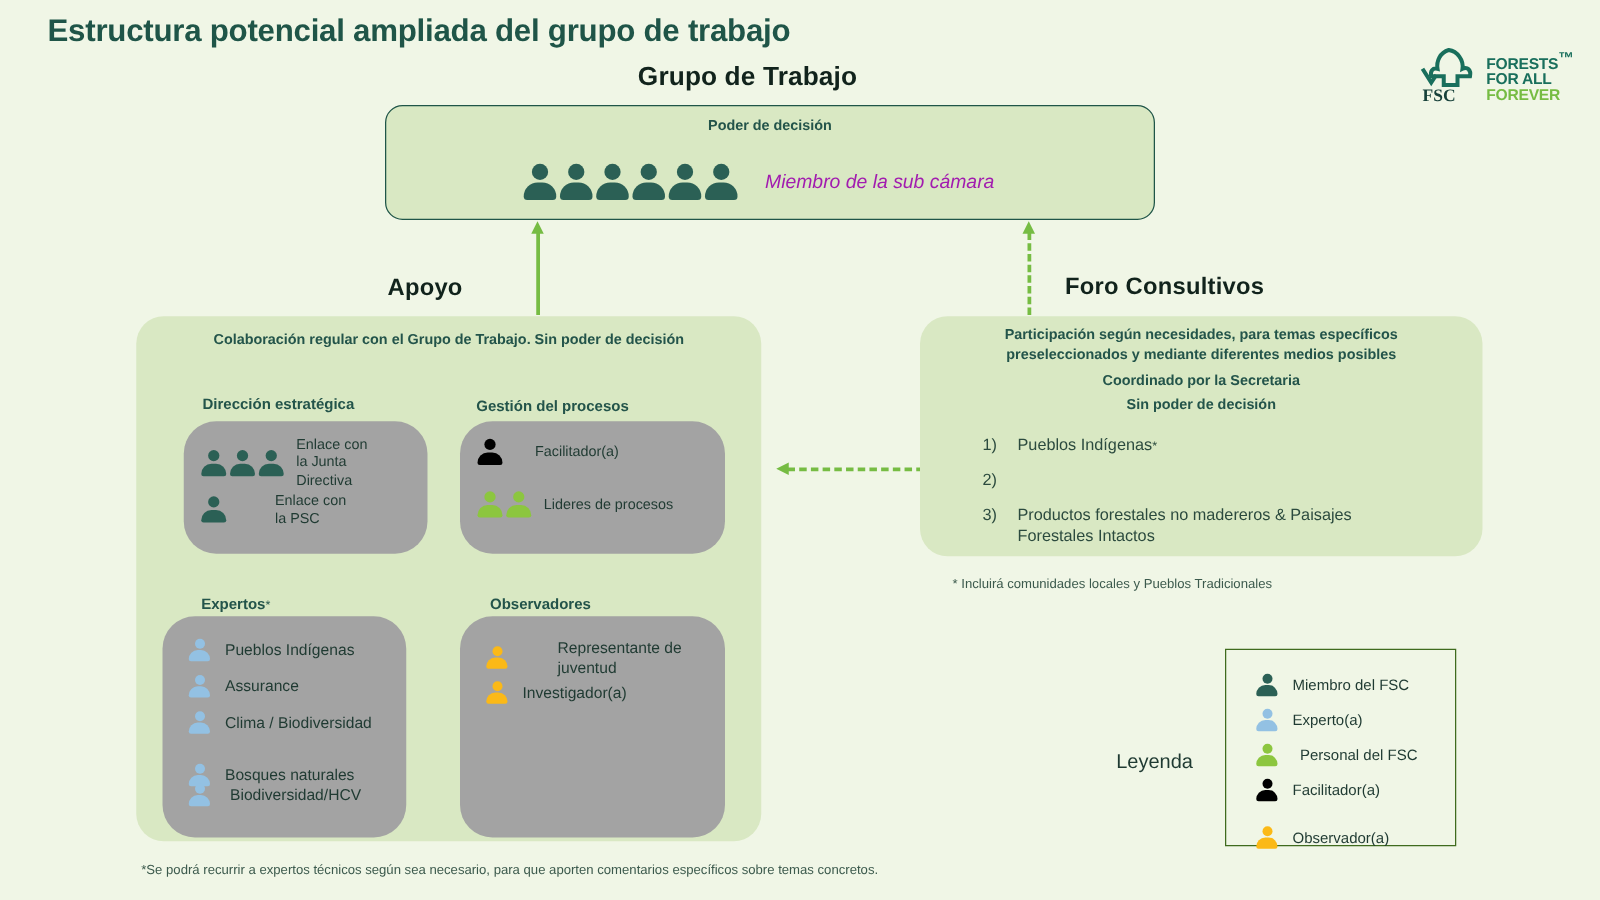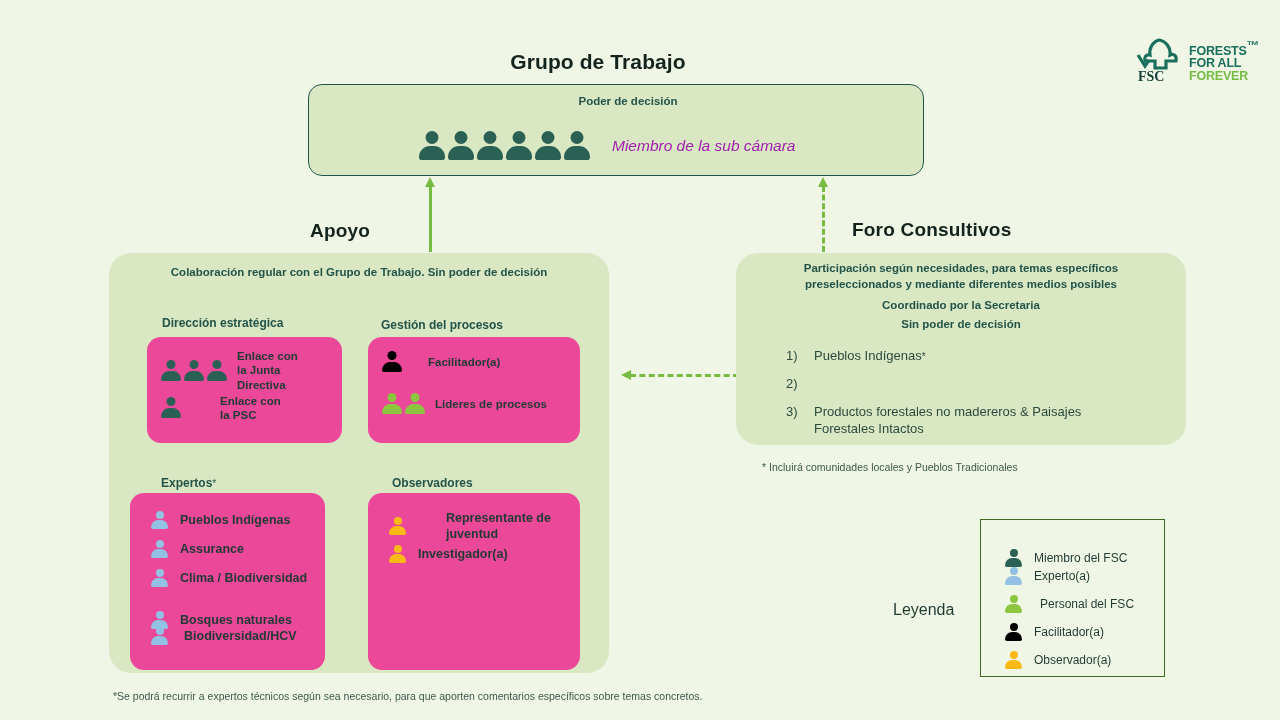--- a/index.html
+++ b/index.html
@@ -91,21 +91,20 @@
   }
   .gdt-caption {
     position: absolute;
     top: 10px;
     left: 0;
     width: 100%;
     text-align: center;
     font-size: 11.5px;
     font-weight: bold;
     color: #23544a;
-    padding-left: 12px;
   }
   .gdt-row {
     position: absolute;
     top: 46px;
     left: 110px;
     display: flex;
     align-items: center;
   }
   .gdt-people {
     display: flex;
@@ -189,24 +188,23 @@
   }
   .panel-caption {
     font-size: 11.5px;
     font-weight: bold;
     color: #23544a;
     text-align: center;
     line-height: 1.35;
   }
   .subbox {
     position: absolute;
-    background: #ec4899;
-    border-radius: 14px;
+    background: #a3a3a3;
+    border-radius: 26px;
     box-sizing: border-box;
-    font-weight: bold;
   }
   .sub-heading {
     position: absolute;
     font-size: 12px;
     font-weight: bold;
     color: #23544a;
     white-space: nowrap;
   }
   .sub-heading .ast {
     font-weight: normal;
@@ -322,20 +320,21 @@
     gap: 12px;
     left: 24px;
   }
   .legend-item .role-label { font-size: 12px; }
 </style>
 </head>
 <body>
 
 <div class="stage">
 
+  <div class="page-title">Estructura potencial ampliada del grupo de trabajo</div>
 
   <div class="fsc-logo">
     <div class="fsc-mark">
       <svg width="50" height="46" viewBox="0 0 50 46">
         <g fill="none" stroke="#196f5c" stroke-width="3.2" stroke-linecap="butt" stroke-linejoin="miter">
           <path d="M26 3 C19 5 16 12 17 18 C13 17 11 20 12 24 L22 24 L22 31 L33 31 L33 24 L43 24 C44 19 41 16 37 18 C38 11 33 4 26 3 Z"></path>
           <path d="M5 18 L12 29 L16 23"></path>
         </g>
         <text x="5" y="44" font-family="'Liberation Serif', serif" font-size="14" font-weight="bold" fill="#17413a">FSC</text>
       </svg>
@@ -531,21 +530,21 @@
     <div class="foro-item" style="left:50px; top:151px; width:340px;">
       <span class="foro-num">3)</span>
       <span class="foro-text"><span>Productos forestales no madereros &amp; Paisajes Forestales Intactos</span><span class="ast"></span></span>
     </div>
   </div>
 
   <div class="footnote" style="left:762px; top:461px;">* Incluirá comunidades locales y Pueblos Tradicionales</div>
 
   <div class="legend-label" style="left:893px; top:601px;">Leyenda</div>
   <div class="legend-box">
-    <div class="legend-item" style="top:29px;align-items:center;">
+    <div class="legend-item" style="top:19px;align-items:center;">
       <span class="person sm c-fsc">
           <span class="head"></span>
           <span class="body"></span>
         </span>
       <span class="role-label">Miembro del FSC</span>
     </div>
     <div class="legend-item" style="top:47px;">
       <span class="person sm c-expert">
           <span class="head"></span>
           <span class="body"></span>
@@ -559,21 +558,21 @@
         </span>
       <span class="role-label">Personal del FSC</span>
     </div>
     <div class="legend-item" style="top:103px;">
       <span class="person sm c-facil">
           <span class="head"></span>
           <span class="body"></span>
         </span>
       <span class="role-label">Facilitador(a)</span>
     </div>
-    <div class="legend-item" style="top:131px;">
+    <div class="legend-item" style="top:141px;">
       <span class="person sm c-obs">
           <span class="head"></span>
           <span class="body"></span>
         </span>
       <span class="role-label">Observador(a)</span>
     </div>
   </div>
 
   <div class="footnote" style="left:113px; top:690px;">*Se podrá recurrir a expertos técnicos según sea necesario, para que aporten comentarios específicos sobre temas concretos.</div>
 

